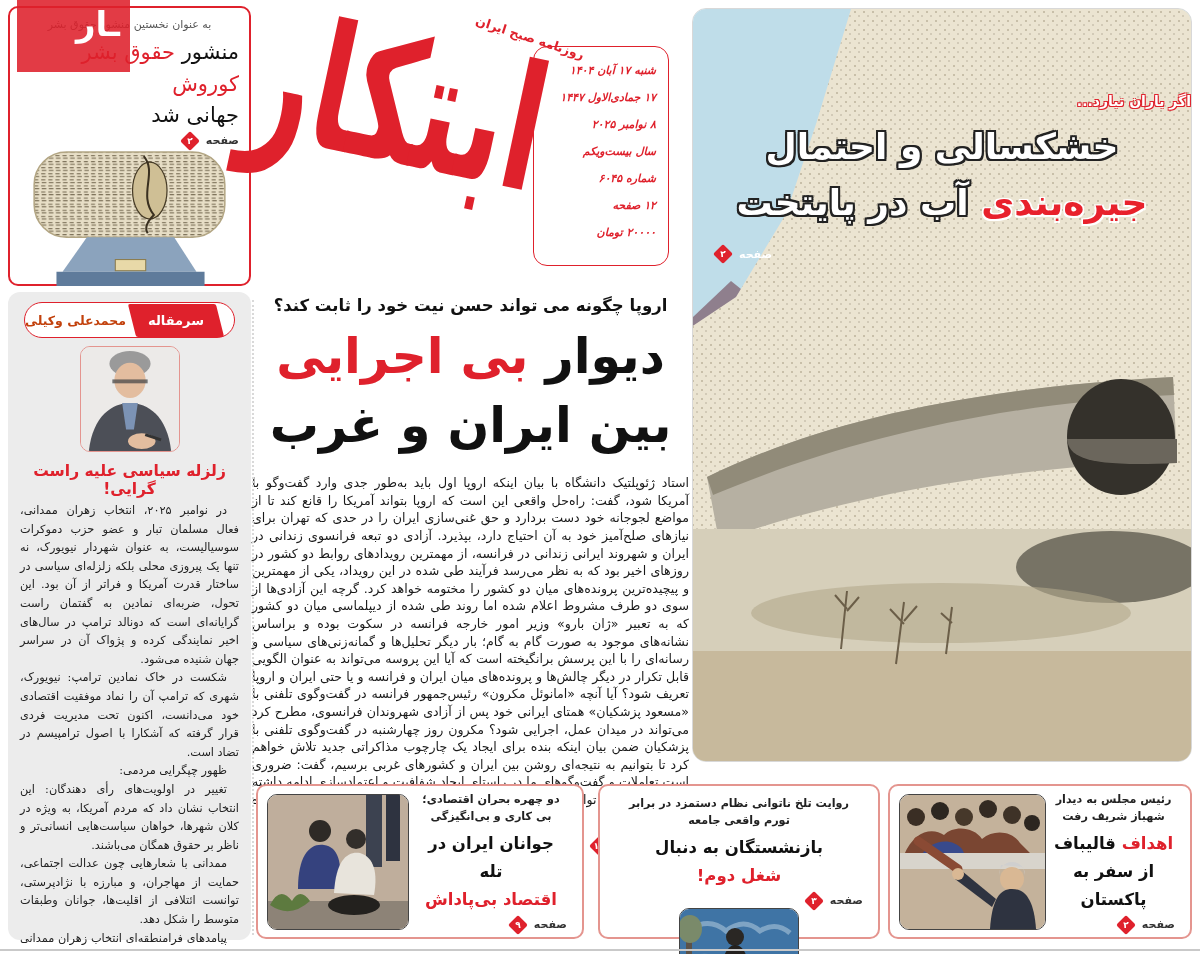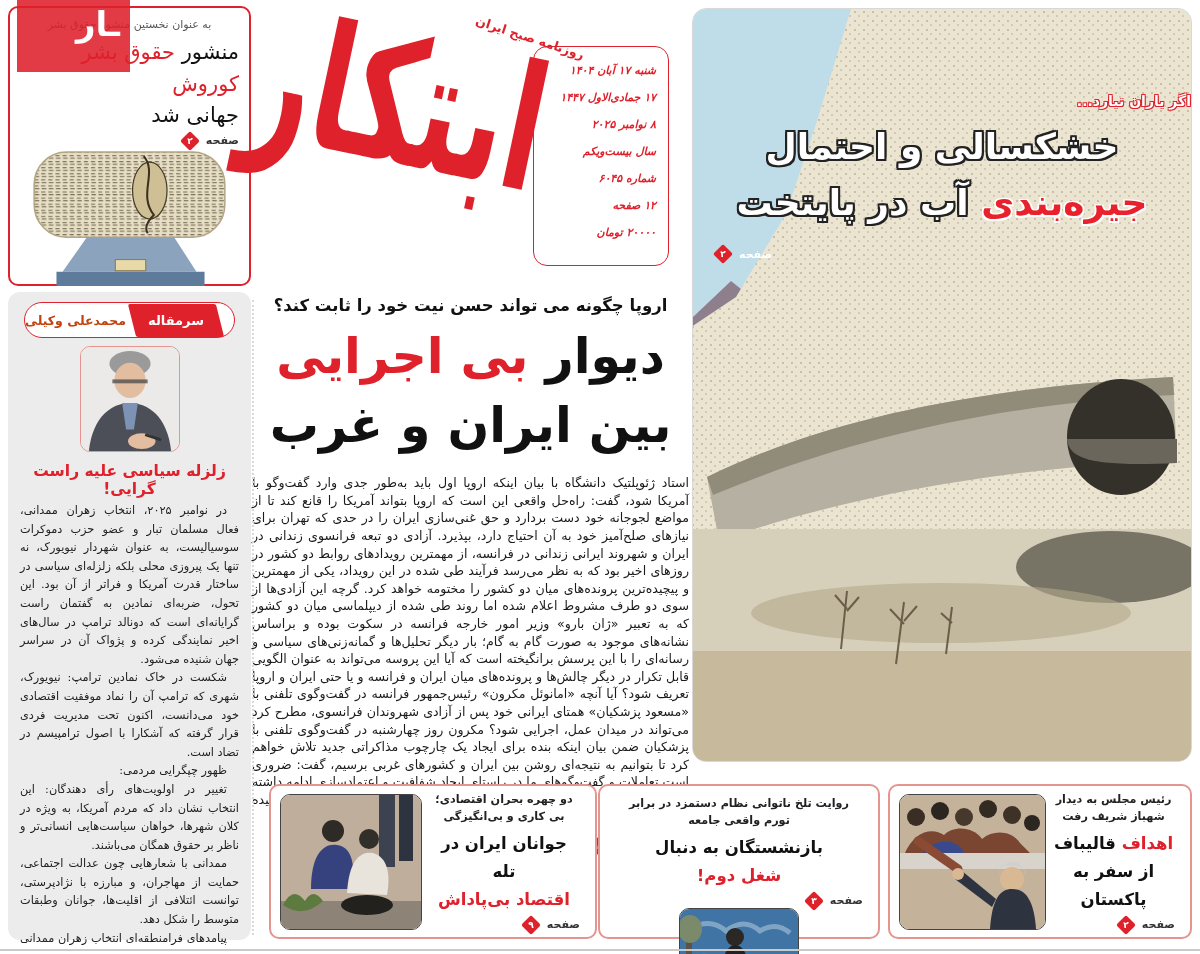--- a/index.html
+++ b/index.html
@@ -215,21 +215,21 @@
       </h2>
     </div>
     <div class="pagemark">
       <span class="diamond">
           <i>۲</i>
         </span>
       <span style="color:#fff">صفحه</span>
     </div>
   </section>
 
-  <section class="card" style="left:269px;width:328px;">
+  <section class="card" style="left:256px;width:328px;">
     <div class="txt">
       <div class="ck">دو چهره بحران اقتصادی؛ بی کاری و بی‌انگیزگی</div>
       <div class="tt">
         <span>جوانان ایران در تله</span><br>
         <span class="red">اقتصاد بی‌پاداش</span>
       </div>
       <div class="pagemark">
         <span class="diamond">
             <i>۹</i>
           </span>

